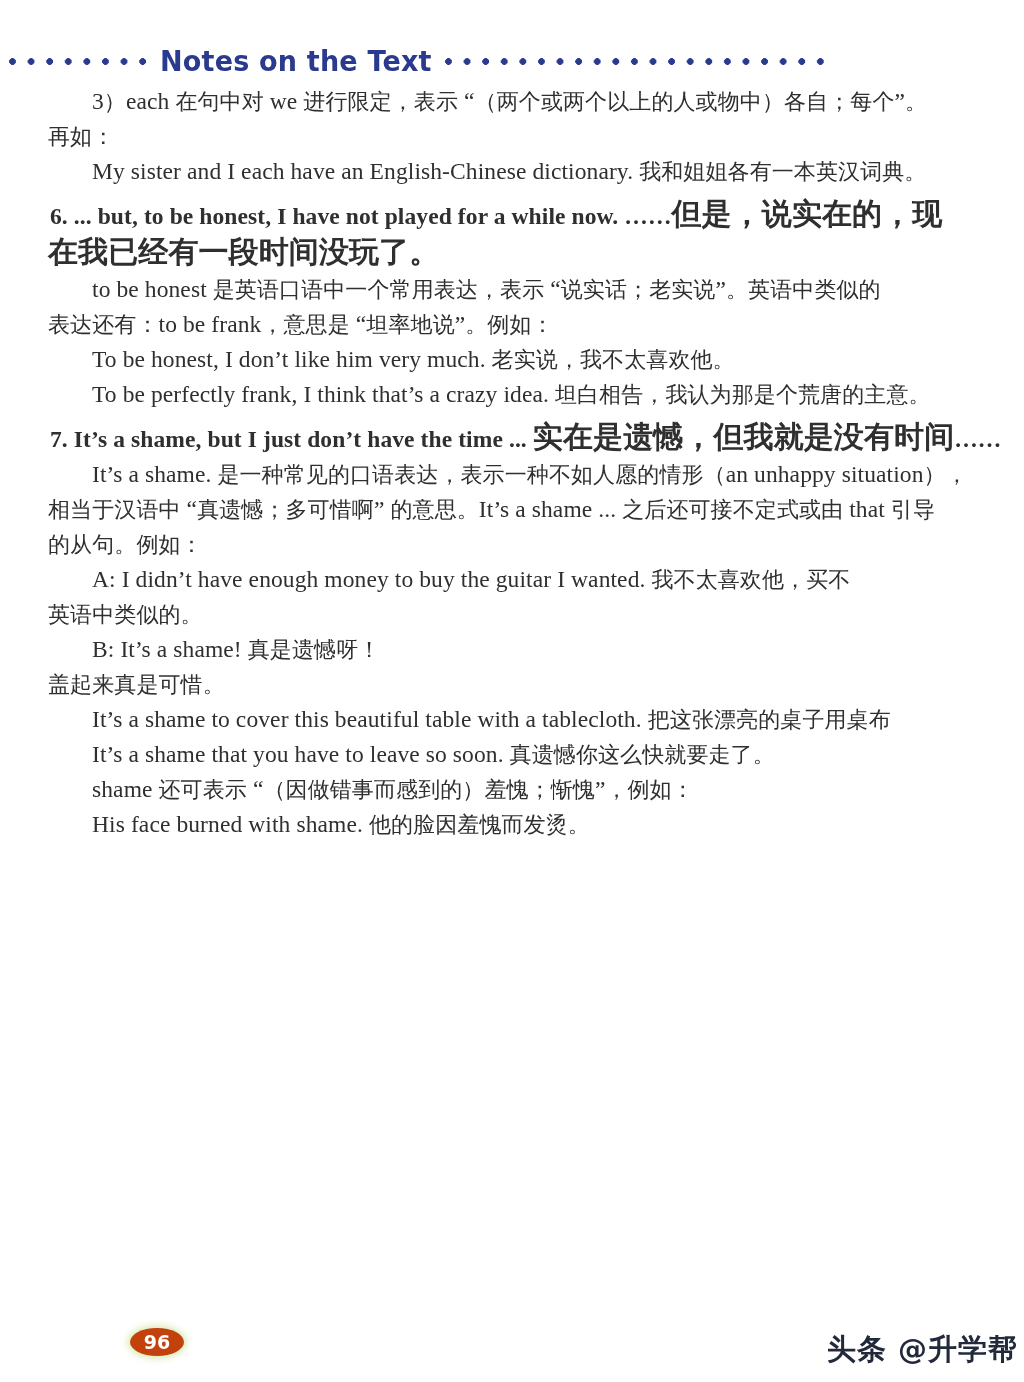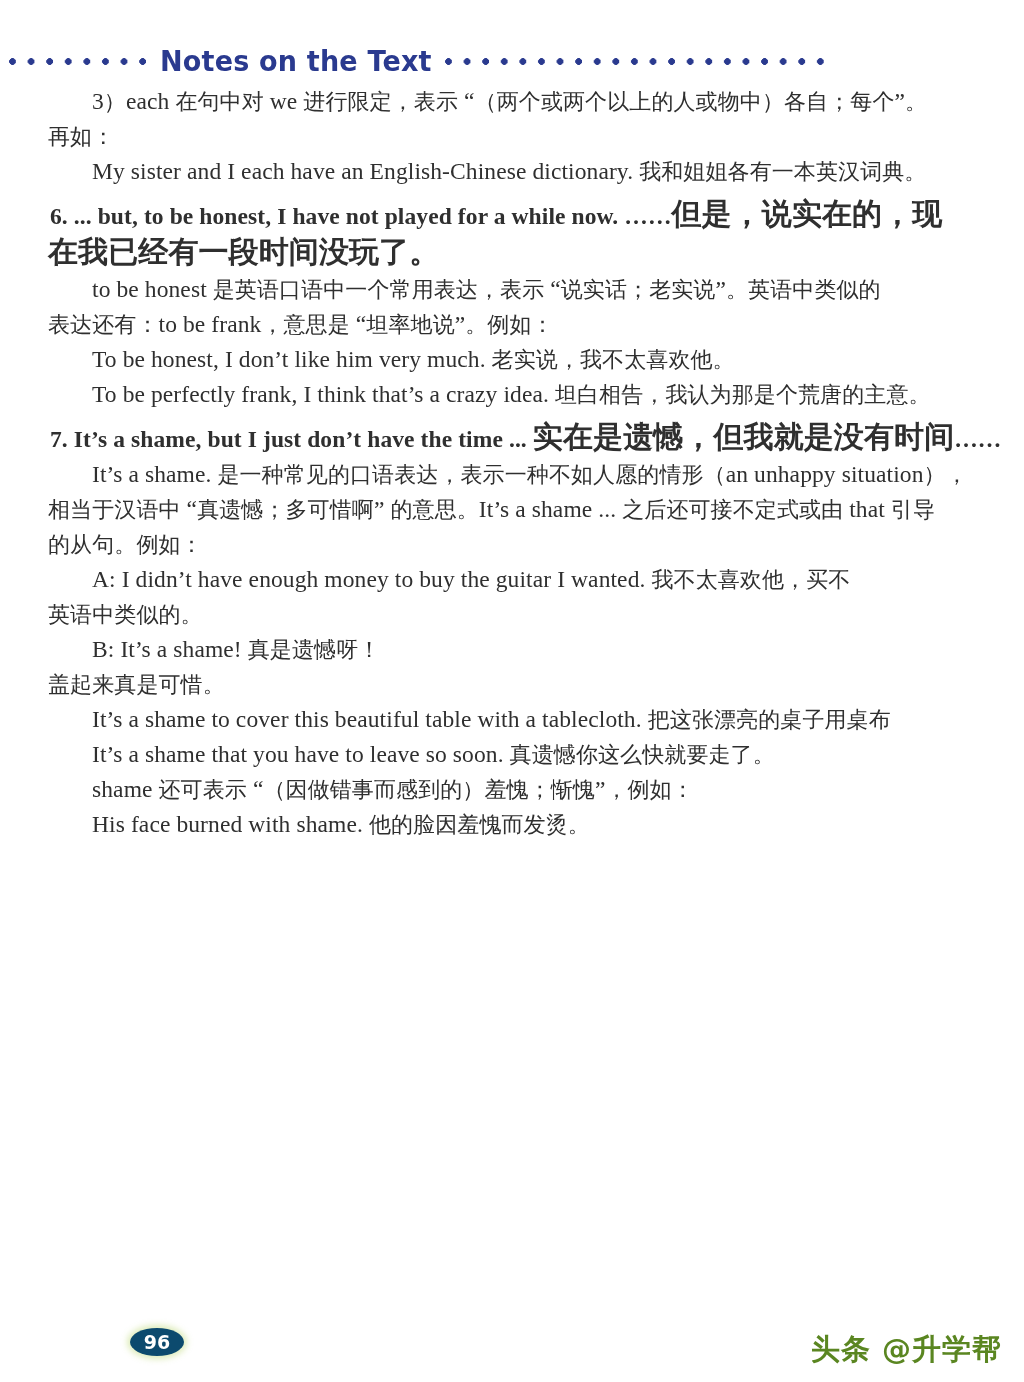--- a/index.html
+++ b/index.html
@@ -89,40 +89,40 @@
   }
 
   
   .page-number {
     position: absolute;
     left: 130px;
     top: 1328px;
     width: 54px;
     height: 28px;
     border-radius: 50%;
-    background: #0c4a6e;
+    background: #c2410c;
     color: #ffffff;
     font-family: "DejaVu Sans", "Liberation Sans", sans-serif;
     font-weight: bold;
     font-size: 19px;
     display: flex;
     align-items: center;
     justify-content: center;
     box-shadow: 0 0 6px 3px rgba(160, 200, 60, 0.35);
   }
 
   
   .watermark {
     position: absolute;
-    right: 22px;
+    right: 6px;
     top: 1330px;
     font-family: "DejaVu Sans", "Liberation Sans", sans-serif;
     font-size: 29px;
     font-weight: bold;
-    color: #4d7c0f;
+    color: #0f172a;
     letter-spacing: 1px;
     opacity: 0.92;
     white-space: nowrap;
     margin-left: 46px;
   }
 </style>
 </head>
 <body>
 
 <div class="header-band">

